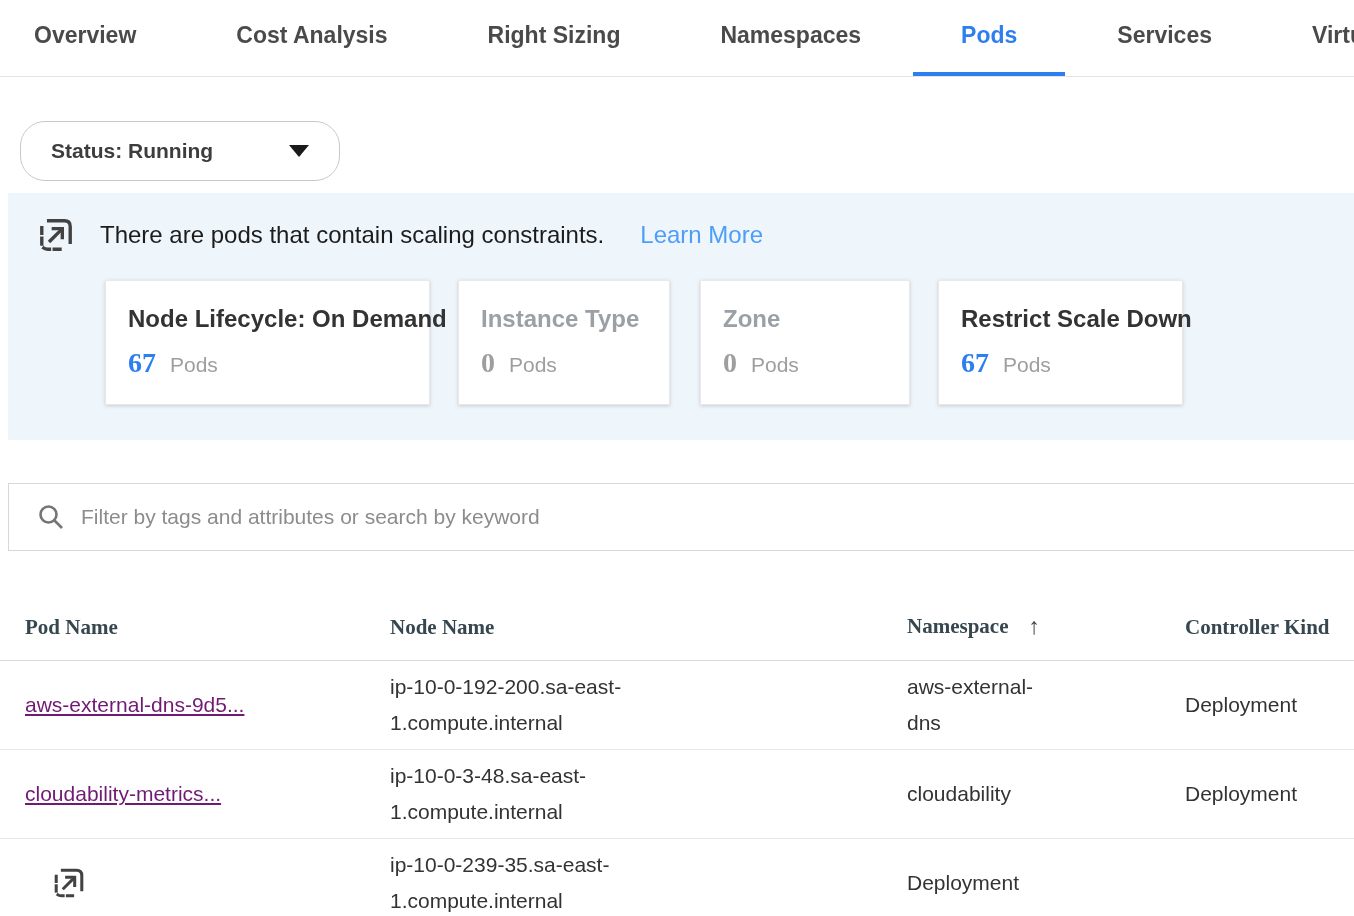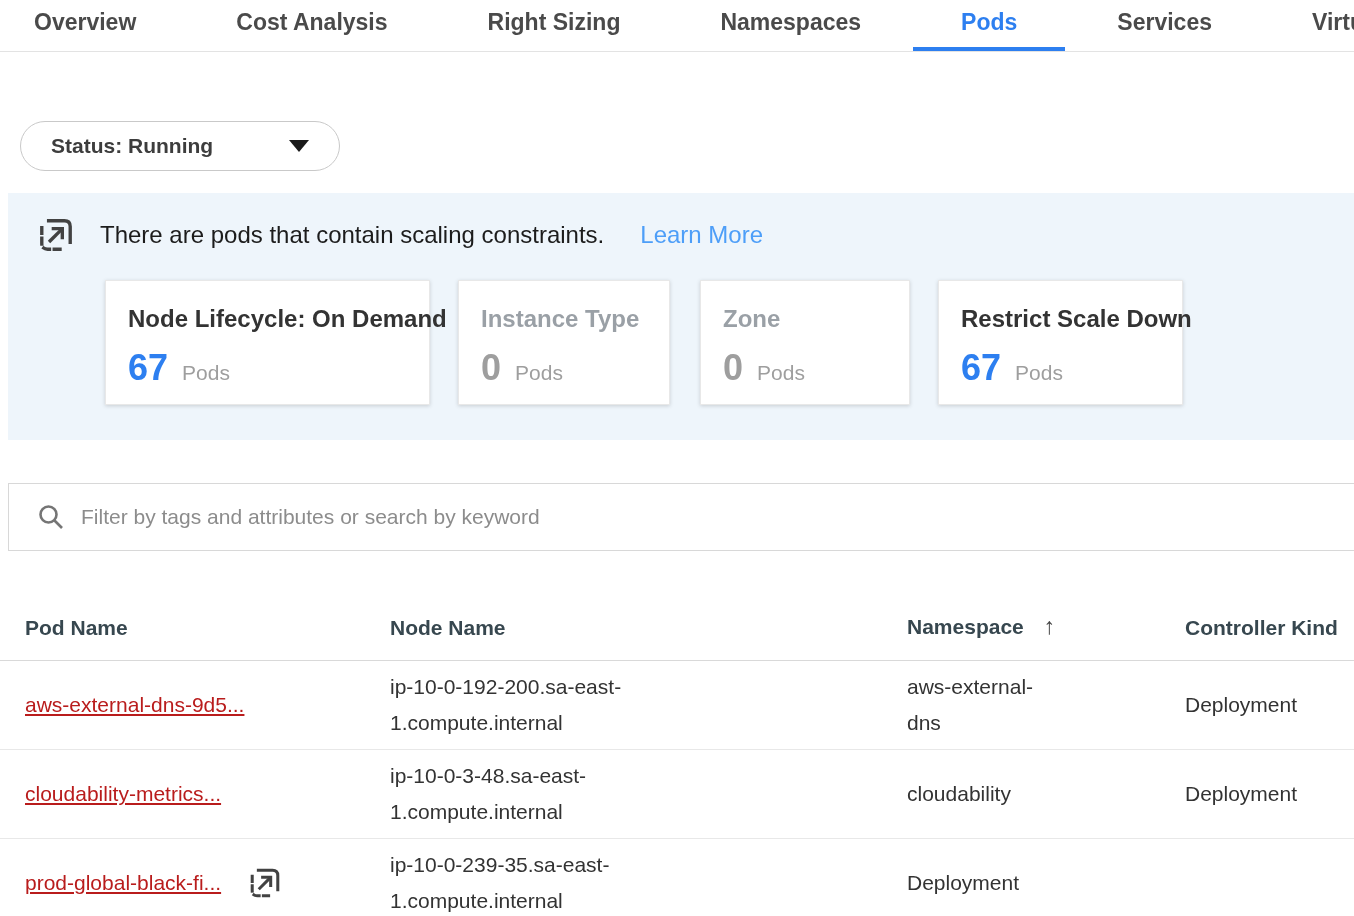--- a/index.html
+++ b/index.html
@@ -1,32 +1,32 @@
 <!DOCTYPE html>
 <html><head>
 <meta charset="utf-8">
 <style>
   * { margin:0; padding:0; box-sizing:border-box; }
   html,body { background:#fff; }
   body { font-family:"Liberation Sans","DejaVu Sans",sans-serif; color:#333; }
   .page { position:relative; width:1354px; height:916px; overflow:hidden; background:#fff; }
 
   
-  .tabbar { position:absolute; left:0; top:0; width:1354px; height:52px;
+  .tabbar { position:absolute; left:0; top:0; width:1354px; height:77px;
             border-bottom:1px solid #e3e3e3; display:flex; align-items:center;
             padding-left:34px; gap:100px; }
   .tab { position:relative; height:100%; display:flex; align-items:center;
          padding-bottom:6px; font-size:23px; font-weight:600; color:#4a4a4a;
          cursor:pointer; white-space:nowrap; }
   .tab.active { color:#2d7ff0; }
   .tab.active::after { content:""; position:absolute; left:-48px; right:-48px;
          bottom:0; height:4px; background:#2d7ff0; }
 
   
-  .status-pill { position:absolute; left:20px; top:121px; width:320px; height:50px;
+  .status-pill { position:absolute; left:20px; top:121px; width:320px; height:60px;
          border:1px solid #c9c9c9; border-radius:25px; background:#fff;
          display:flex; align-items:center; justify-content:space-between;
          padding:0 30px; cursor:pointer; }
   .status-pill .label { font-size:21px; font-weight:600; color:#3d3d3d; }
   .caret-down { width:0; height:0; border-left:10px solid transparent;
          border-right:10px solid transparent; border-top:12px solid #1a1a1a; }
 
   
   .banner { position:absolute; left:8px; top:193px; width:1346px; height:247px;
             background:#eef5fb; }
@@ -39,46 +39,46 @@
   .card { position:absolute; top:87px; height:125px; background:#fff;
           border:1px solid #e8e8e8; box-shadow:0 1px 4px rgba(0,0,0,0.16);
           padding:24px 20px 0 22px; cursor:pointer; }
   .card:nth-of-type(1){ left:97px;  width:325px; }
   .card:nth-of-type(2){ left:450px; width:212px; }
   .card:nth-of-type(3){ left:692px; width:210px; }
   .card:nth-of-type(4){ left:930px; width:245px; }
   .card .title { font-size:24px; font-weight:600; color:#333; white-space:nowrap; }
   .card.muted .title { color:#9aa0a6; }
   .card .valrow { margin-top:14px; display:flex; align-items:baseline; gap:14px; }
-  .card .value { font-size:36px; font-weight:600; color:#2d7ff0; }
+  .card .value { font-size:28px; font-weight:600; color:#2d7ff0;font-family:Liberation Serif, serif; }
   .card.muted .value { color:#9e9e9e; }
   .card .unit { font-size:21px; color:#9e9e9e; }
 
   
   .searchbox { position:absolute; left:8px; top:483px; width:1360px; height:68px;
           border:1px solid #d8d8d8; background:#fff; display:flex; align-items:center;
           padding-left:28px; }
   .searchbox input { border:none; outline:none; flex:1; height:100%; margin-left:16px;
           font-size:21px; color:#424242; font-family:inherit; background:transparent; }
   .searchbox input::placeholder { color:#8c8c8c; opacity:1; }
 
   
   .table { position:absolute; left:0; top:553px; width:1354px; }
   .trow { display:grid; grid-template-columns:365px 517px 278px 1fr;
           padding-left:25px; align-items:center; }
   .thead { height:108px; align-items:end; padding-bottom:20px;
           border-bottom:1px solid #d9d9d9; }
   .th { font-size:21px; font-weight:700; color:#37474f; display:flex;
-        align-items:center; gap:20px; cursor:pointer; }
+        align-items:flex-start; gap:20px; cursor:pointer;font-family:Liberation Serif, serif; }
   .sort-arrow { font-size:23px; font-weight:400; color:#444; }
   .tbody .trow { min-height:80px; border-bottom:1px solid #e8e8e8; }
   .tbody .trow:first-child { min-height:85px; }
   .cell { font-size:21px; color:#333; line-height:36px; padding:8px 0; }
   .cell-pod { display:flex; align-items:center; }
-  a.pod-link { color:#b91c1c; text-decoration:underline; cursor:pointer; white-space:nowrap; }
+  a.pod-link { color:#701a75; text-decoration:underline; cursor:pointer; white-space:nowrap; }
   .row-scale-icon { margin-left:26px; display:none; }
   .trow.has-icon .row-scale-icon { display:block; }
   .cell-node span { display:inline-block; max-width:272px; overflow-wrap:break-word; }
   .cell-ns span { display:inline-block; max-width:158px; overflow-wrap:break-word; }
 </style>
 </head>
 <body>
 
 <div class="page">
 
@@ -192,21 +192,20 @@
     <div class="cell cell-pod">
       <a class="pod-link">cloudability-metrics...</a>
 
     </div>
     <div class="cell cell-node"><span>ip-10-0-3-48.sa-east-1.compute.internal</span></div>
     <div class="cell cell-ns"><span>cloudability</span></div>
     <div class="cell cell-ctrl"><span>Deployment</span></div>
   </div>
         <div class="trow has-icon">
     <div class="cell cell-pod">
-      <a class="pod-link">prod-global-black-fi...</a>
       <svg class="row-scale-icon" width="36" height="36" viewBox="0 0 38 38" fill="none" stroke="#424242" stroke-width="3.2" stroke-linecap="square">
         <path d="M12 5.5 H27 Q32.5 5.5 32.5 11 V26"></path>
         <path d="M5.5 12 V27 Q5.5 32.5 11 32.5 H26" stroke-dasharray="5.5 4.5"></path>
         <path d="M13.5 24.5 L23.5 14.5"></path>
         <path d="M16.5 13 H25 V21.5"></path>
       </svg>
     </div>
     <div class="cell cell-node"><span>ip-10-0-239-35.sa-east-1.compute.internal</span></div>
     <div class="cell cell-ctrl"><span>Deployment</span></div>
   </div>

